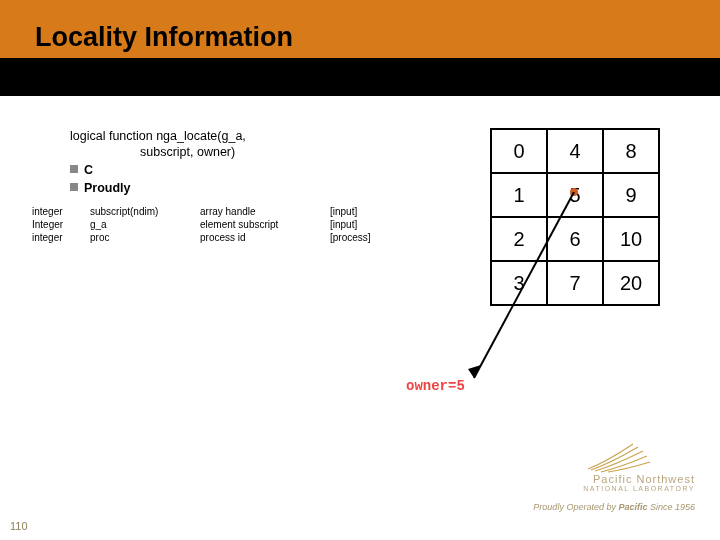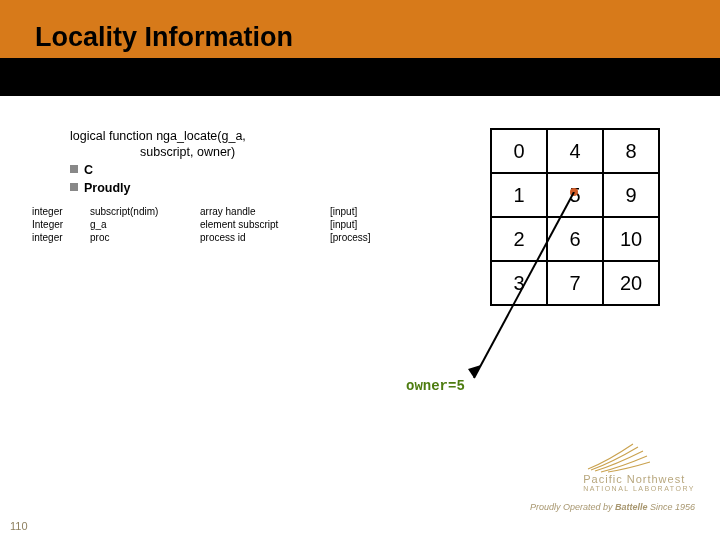--- a/index.html
+++ b/index.html
@@ -21,23 +21,23 @@
   .pcol2 { width: 110px; }
   .pcol3 { width: 130px; }
   .pcol4 { width: 60px; }
 
   .grid { position: absolute; top: 128px; left: 490px; }
   .grid table { border-collapse: collapse; }
   .grid td { width: 56px; height: 44px; border: 2px solid #000; text-align: center; font-size: 20px; background: #fff; }
 
   .dot { position: absolute; width: 8px; height: 8px; background: #d05c28; border-radius: 50%; }
 
-  .owner-label { position: absolute; top: 378px; left: 406px; font-family: "Courier New", monospace; font-weight: bold; font-size: 14px; color: #4d7c0f; }
+  .owner-label { position: absolute; top: 378px; left: 406px; font-family: "Courier New", monospace; font-weight: bold; font-size: 14px; color: #ef4444; }
 
-  .footer-brand { position: absolute; right: 25px; bottom: 48px; text-align: left; }
+  .footer-brand { position: absolute; right: 25px; bottom: 48px; text-align: right; }
   .brand-line1 { font-size: 11px; color: #b8a77e; letter-spacing: 1px; font-weight: 500; }
   .brand-line2 { font-size: 7px; color: #b8a77e; letter-spacing: 1.5px; }
   .footer-tag { position: absolute; right: 25px; bottom: 28px; font-size: 9px; font-style: italic; color: #a89770; }
   .footer-tag .bold { font-weight: bold; font-style: italic; }
   .page-no { position: absolute; left: 10px; bottom: 8px; font-size: 11px; color: #8f8160; }
 
   svg.starpath { display:block; }
   svg.starpath path { stroke: #caa24f; stroke-width: 1.1; fill: none; }
 </style>
 </head>
@@ -137,16 +137,16 @@
       <path d="M5 30 Q 25 22 50 5"></path>
       <path d="M8 31 Q 28 24 55 8"></path>
       <path d="M12 32 Q 32 26 60 12"></path>
       <path d="M18 33 Q 38 28 64 17"></path>
       <path d="M25 33 Q 44 30 67 23"></path>
     </svg>
     <div class="brand-line1">Pacific Northwest</div>
     <div class="brand-line2">NATIONAL LABORATORY</div>
   </div>
   <div class="footer-tag">
-    <span>Proudly Operated by </span><span class="bold">Battelle</span><span> Since 1956</span>
+    <span>Proudly Operated by </span><span class="bold">Pacific</span><span> Since 1956</span>
   </div>
   <div class="page-no">110</div>
 </div>
 
 </body></html>

